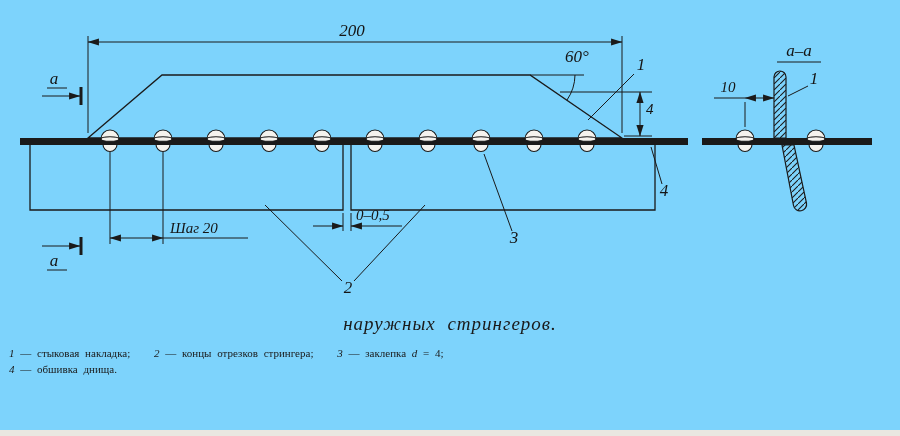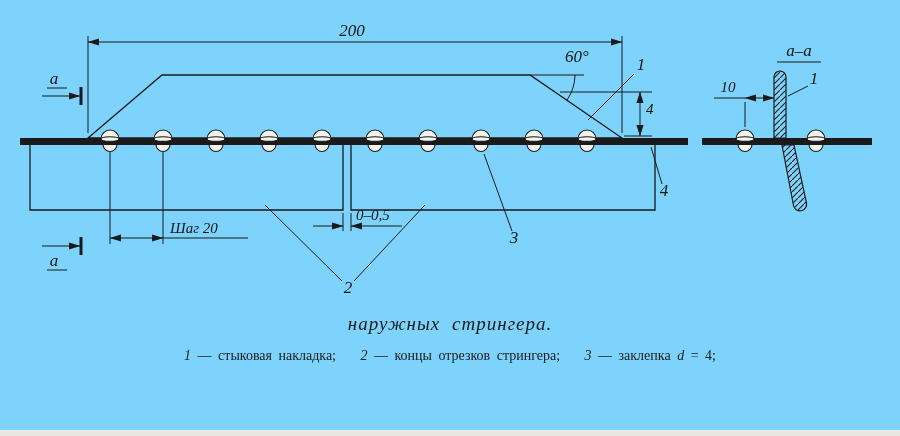--- a/index.html
+++ b/index.html
@@ -31,22 +31,22 @@
     text-align: center;
     font-style: italic;
     font-size: 19px;
     letter-spacing: 1px;
     word-spacing: 10px;
     line-height: 1.3;
   }
   .caption .cap-line2 { word-spacing: 6px; }
   .legend {
     margin-top: 9px;
-    text-align: center;
-    font-size: 14px;
+    text-align: left;
+    font-size: 11px;
     line-height: 1.45;
     word-spacing: 3px;
   }
   .legend .legend-item { margin: 0 9px; white-space: nowrap; }
   .legend i { font-style: italic; }
 </style>
 </head>
 <body>
 
 <div class="page">
@@ -180,24 +180,27 @@
       </g>
 
       <g>
         <line class="dim" x1="808" y1="86" x2="788" y2="96"></line>
         <text class="t big" x="814" y="84" text-anchor="middle">1</text>
       </g>
     </g>
   </svg>
 
   <div class="caption">
-    <div class="cap-line2">наружных стрингера.</div>
+    <div class="cap-line2">наружных стрингеров.</div>
   </div>
 
   <div class="legend">
     <div class="legend-line">
       <span class="legend-item"><i>1</i> <span>—</span> <span>стыковая накладка;</span></span>
       <span class="legend-item"><i>2</i> <span>—</span> <span>концы отрезков стрингера;</span></span>
       <span class="legend-item"><i>3</i> <span>—</span> <span>заклепка</span> <i>d</i> <span>= 4;</span></span>
     </div>
+    <div class="legend-line">
+      <span class="legend-item"><i>4</i> <span>—</span> <span>обшивка днища.</span></span>
+    </div>
   </div>
 
 </div>
 
 </body></html>

